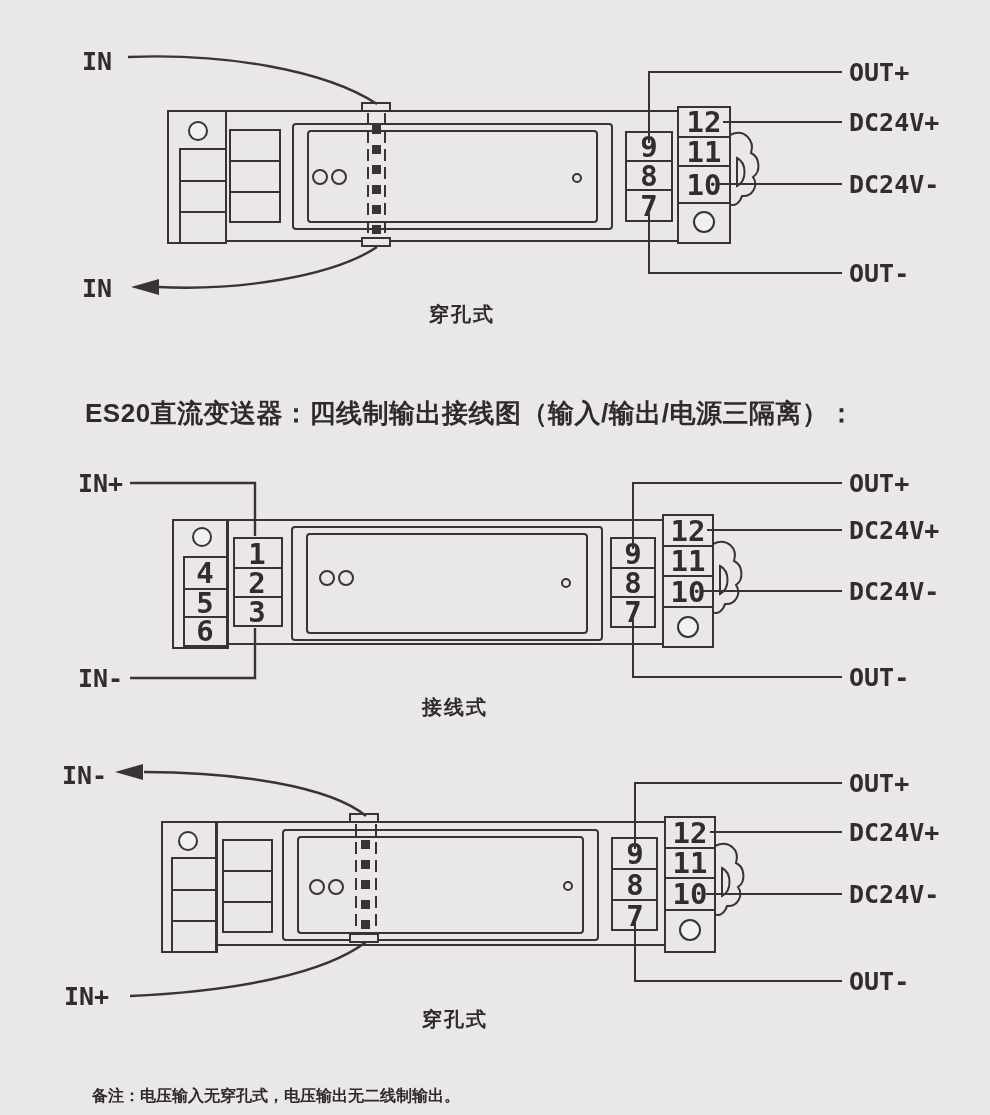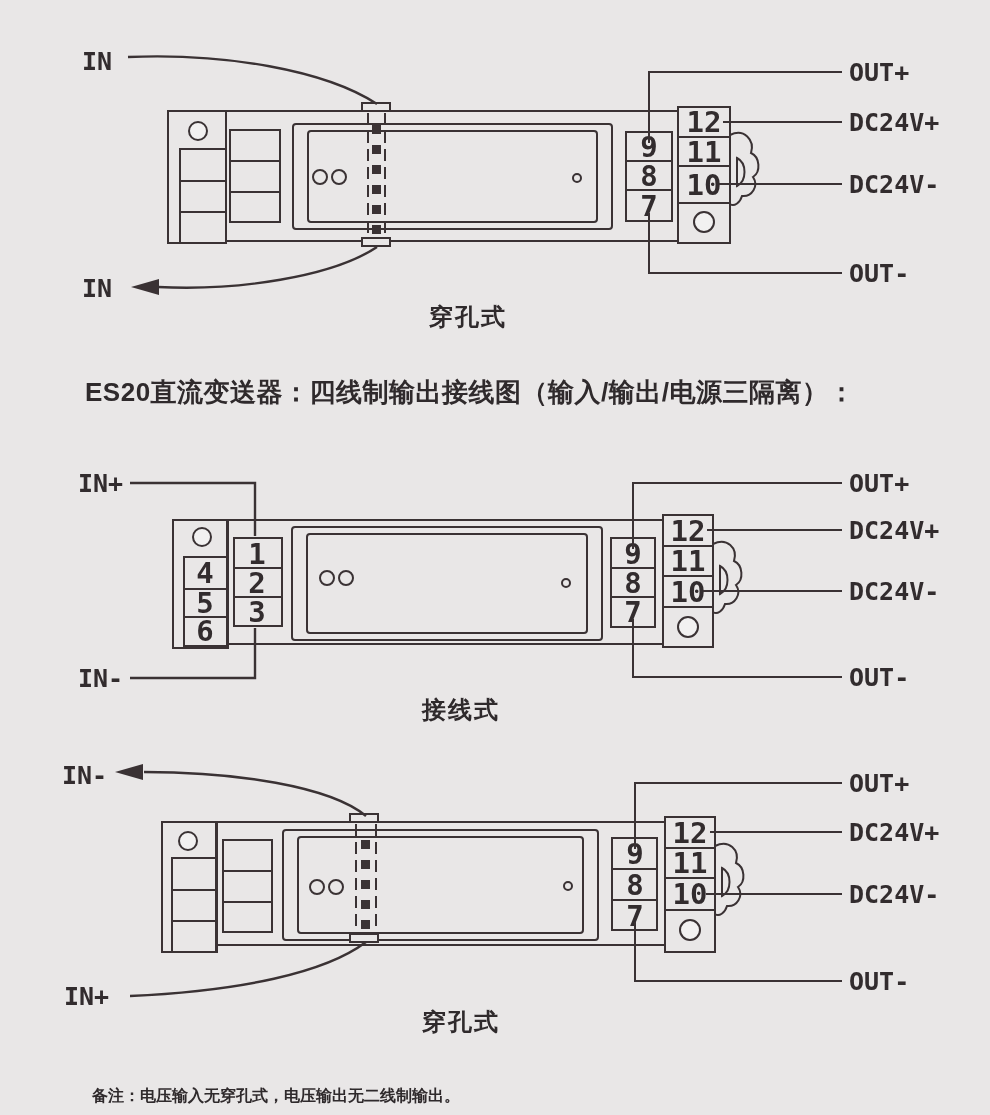--- a/index.html
+++ b/index.html
@@ -23,27 +23,27 @@
     font-family:"DejaVu Sans Mono", monospace;
     font-weight:bold;font-size:25px;fill:#322c2e;
   }
   .numlbl{
     font-family:"DejaVu Sans Mono", monospace;
     font-weight:bold;font-size:29px;fill:#322c2e;
     text-anchor:middle;
   }
   
   .title{
-    position:absolute;left:85px;top:375px;
+    position:absolute;left:85px;top:396px;
     font-size:26px;font-weight:bold;color:#2f2a2c;
     white-space:nowrap;letter-spacing:0.5px;
   }
   .caption{
     position:absolute;
-    font-size:24px;font-weight:bold;color:#2f2a2c;
+    font-size:20px;font-weight:bold;color:#2f2a2c;
     white-space:nowrap;letter-spacing:2px;
   }
   .cap1{left:429px;top:301px;}
   .cap2{left:422px;top:694px;text-align:right;}
   .cap3{left:422px;top:1006px;}
   .note{
     position:absolute;left:92px;top:1086px;
     font-size:16px;font-weight:bold;color:#2f2a2c;
     white-space:nowrap;
   }

